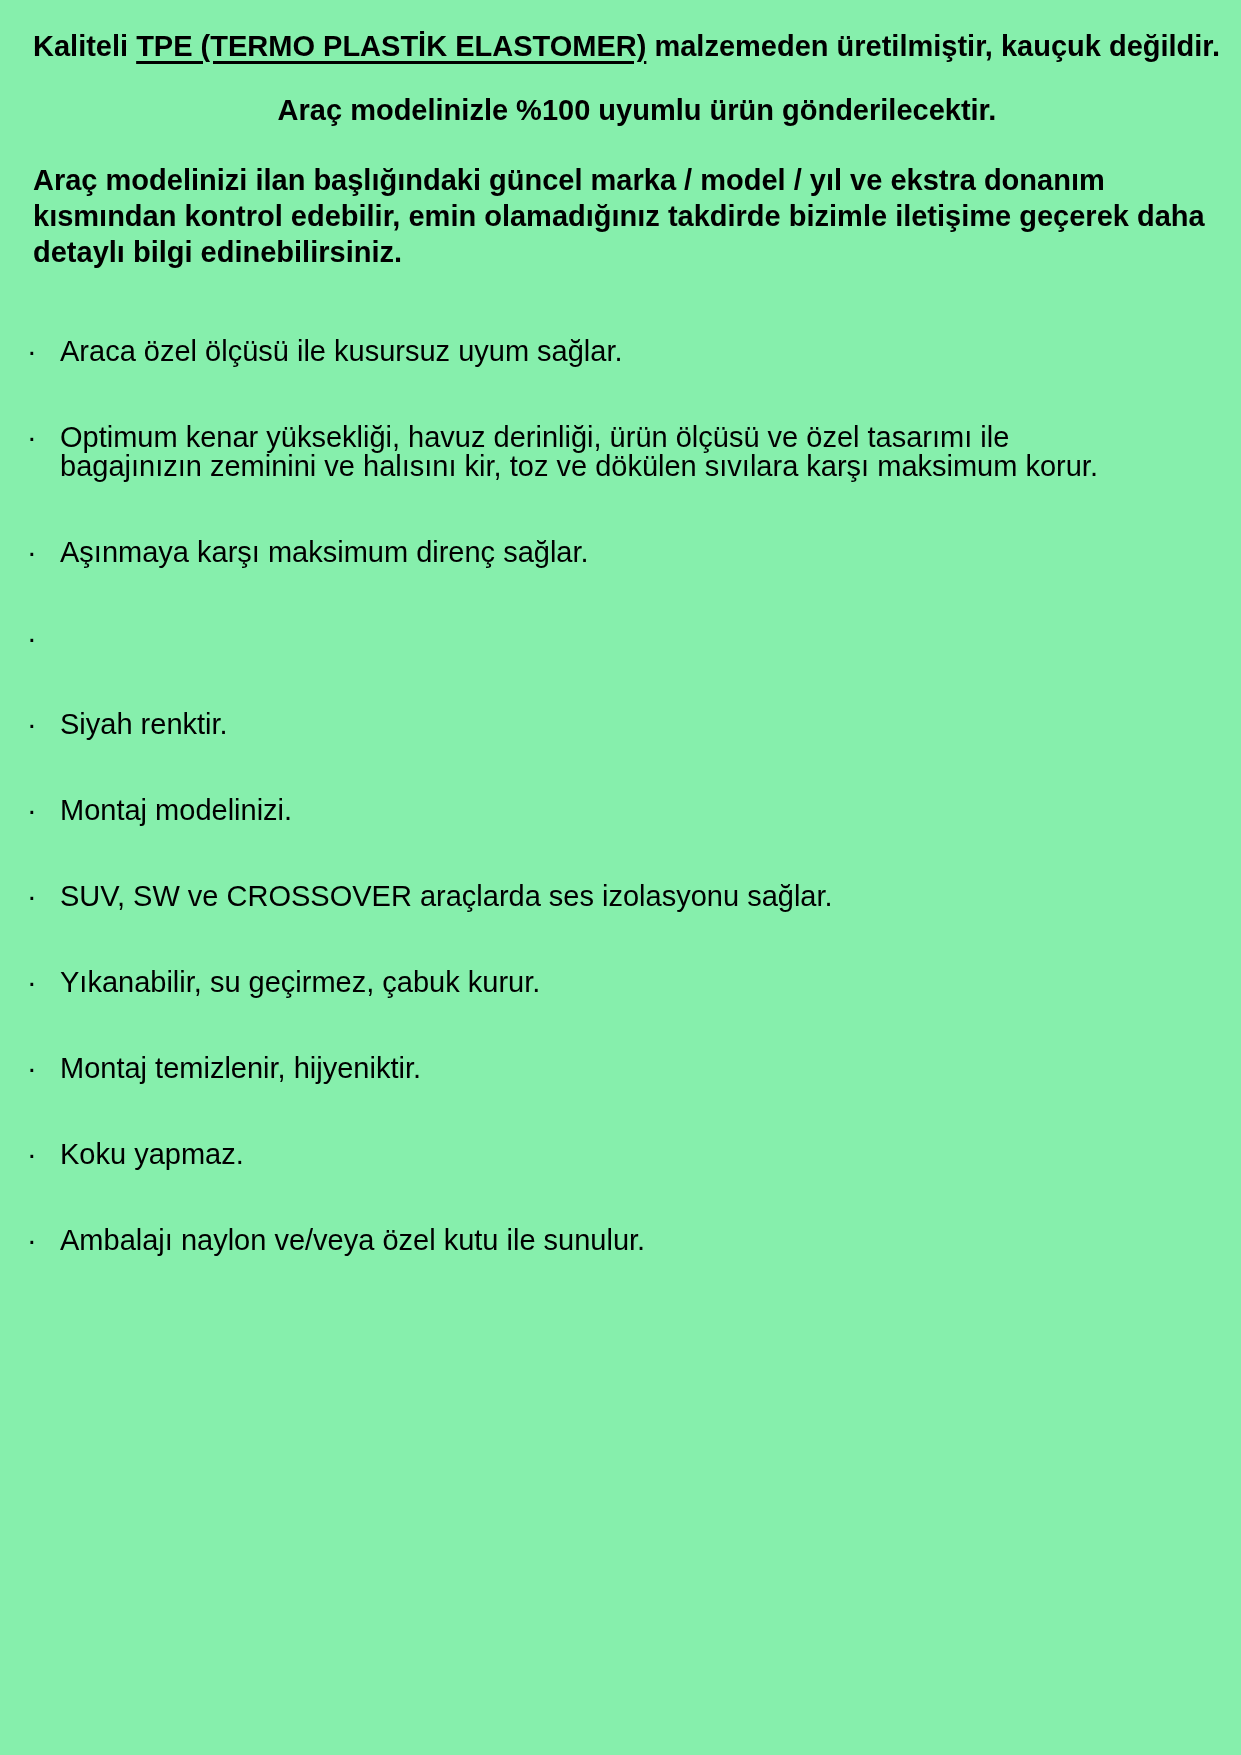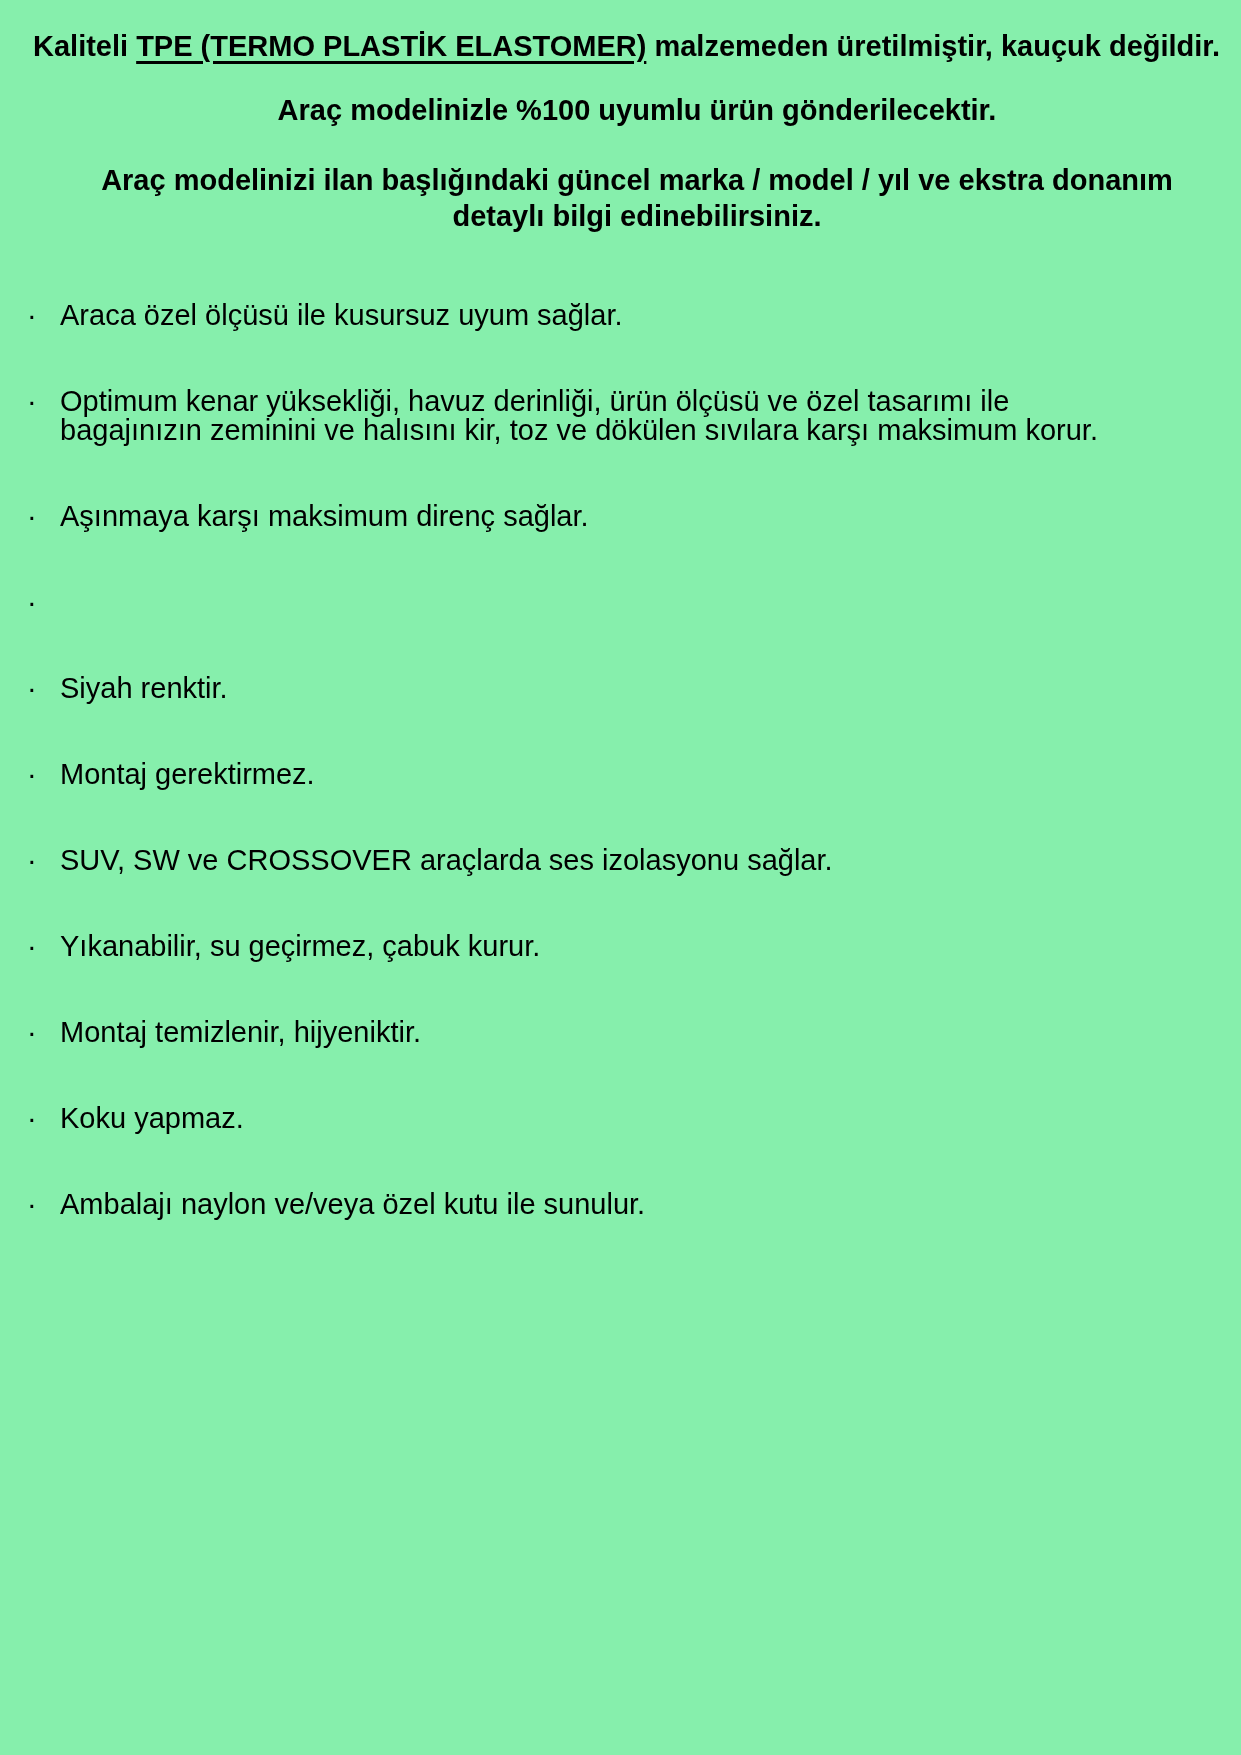--- a/index.html
+++ b/index.html
@@ -19,21 +19,21 @@
     box-sizing: border-box;
   }
   .heading {
     font-weight: 700;
     font-size: 29px;
     line-height: 36px;
     margin: 0 0 0 33px;
     white-space: nowrap;
   }
   .heading-compatibility { margin-top: 28px; text-align: center; }
-  .heading-model-check  { margin-top: 34px; text-align: center; }
+  .heading-model-check  { margin-top: 34px; }
   .heading-line { white-space: nowrap; }
   .underlined {
     text-decoration: underline;
     text-decoration-thickness: 3px;
     text-underline-offset: 5px;
   }
   .bullet-list {
     list-style: none;
     margin: 67px 0 0 0;
     padding: 0;
@@ -62,20 +62,21 @@
 <body>
 
 <div class="page">
 
   <p class="heading heading-material"><span>Kaliteli </span><span class="underlined">TPE (TERMO PLASTİK ELASTOMER)</span><span> malzemeden üretilmiştir, kauçuk değildir.</span></p>
 
   <p class="heading heading-compatibility">Araç modelinizle %100 uyumlu ürün gönderilecektir.</p>
 
   <div class="heading heading-model-check">
     <div class="heading-line">Araç modelinizi ilan başlığındaki güncel marka / model / yıl ve ekstra donanım</div>
+    <div class="heading-line">kısmından kontrol edebilir, emin olamadığınız takdirde bizimle iletişime geçerek daha</div>
     <div class="heading-line">detaylı bilgi edinebilirsiniz.</div>
   </div>
 
   <ul class="bullet-list">
 
     <li class="bullet-item">
       <span class="bullet-marker">·</span>
       <span class="bullet-text">
         <span class="bullet-line">Araca özel ölçüsü ile kusursuz uyum sağlar.</span>
       </span>
@@ -103,21 +104,21 @@
     <li class="bullet-item">
       <span class="bullet-marker">·</span>
       <span class="bullet-text">
         <span class="bullet-line">Siyah renktir.</span>
       </span>
     </li>
 
     <li class="bullet-item">
       <span class="bullet-marker">·</span>
       <span class="bullet-text">
-        <span class="bullet-line">Montaj gerektirmez.</span>
+        <span class="bullet-line">Montaj modelinizi.</span>
       </span>
     </li>
 
     <li class="bullet-item">
       <span class="bullet-marker">·</span>
       <span class="bullet-text">
         <span class="bullet-line">SUV, SW ve CROSSOVER araçlarda ses izolasyonu sağlar.</span>
       </span>
     </li>
 

